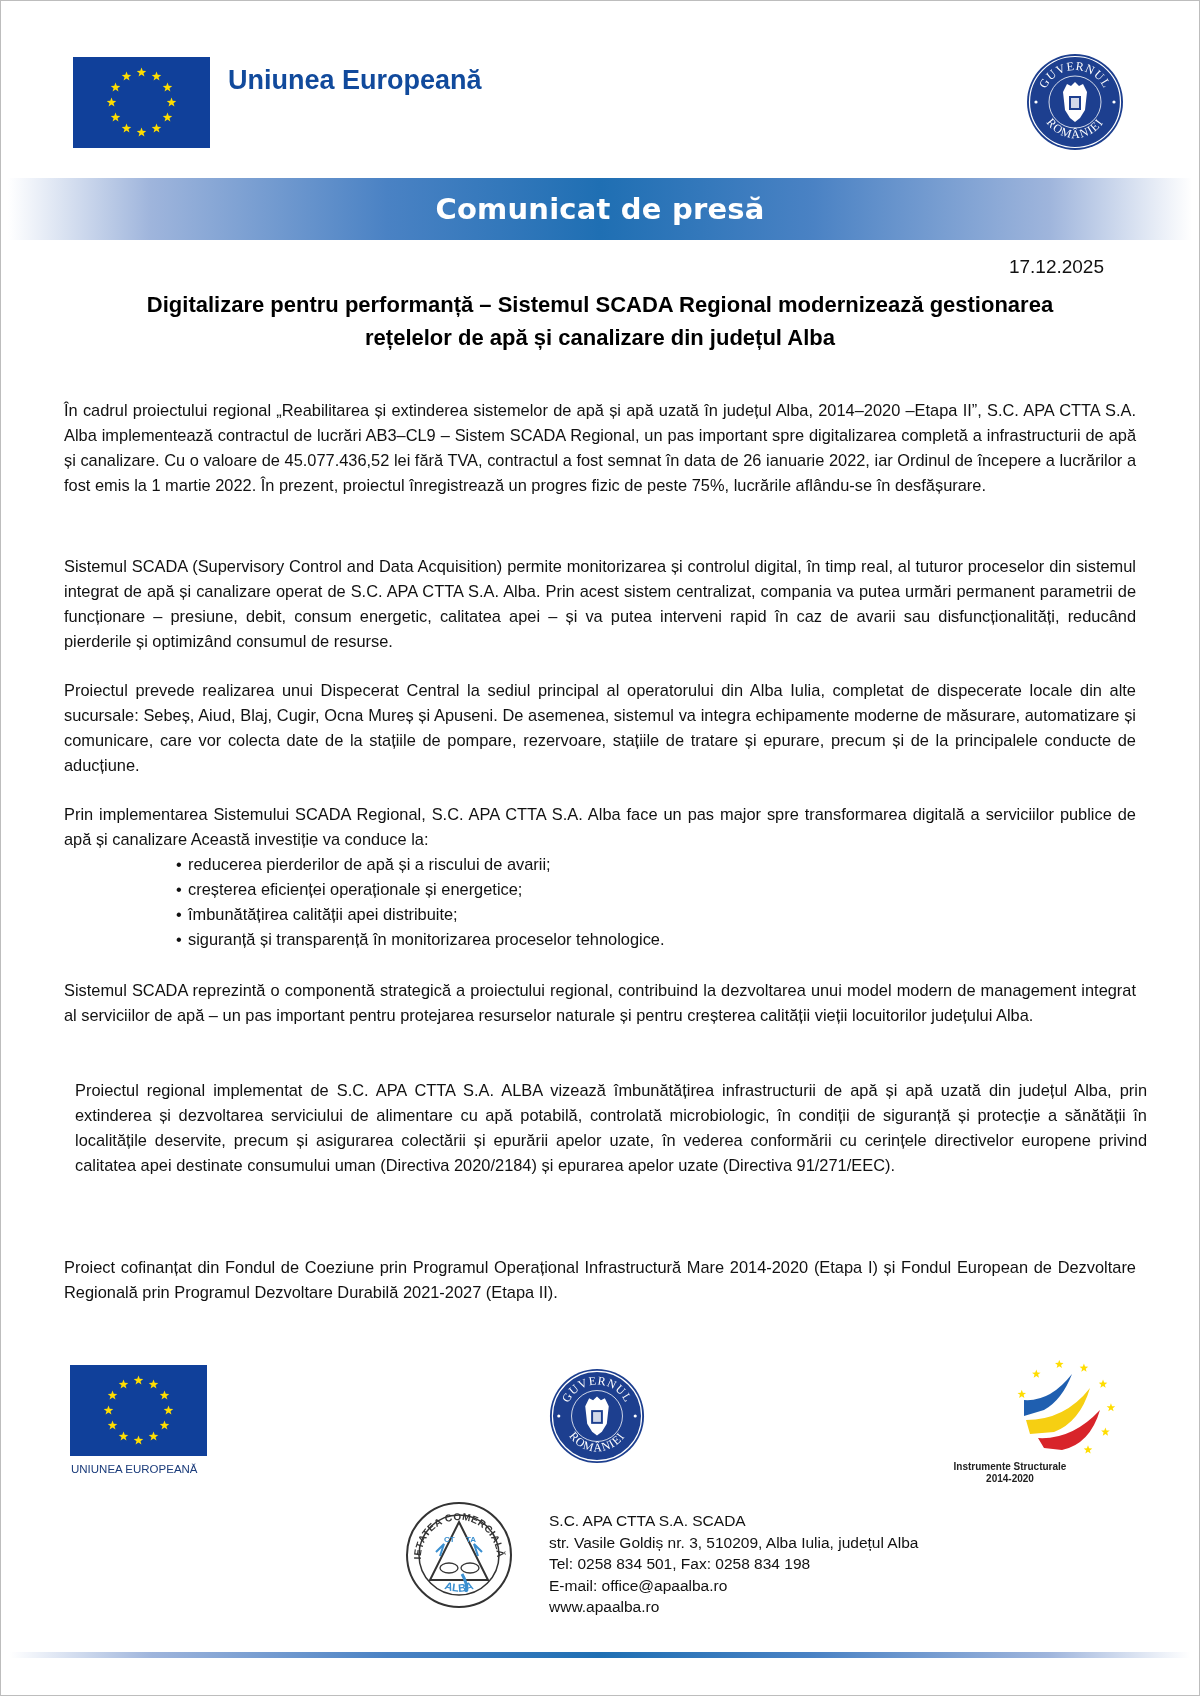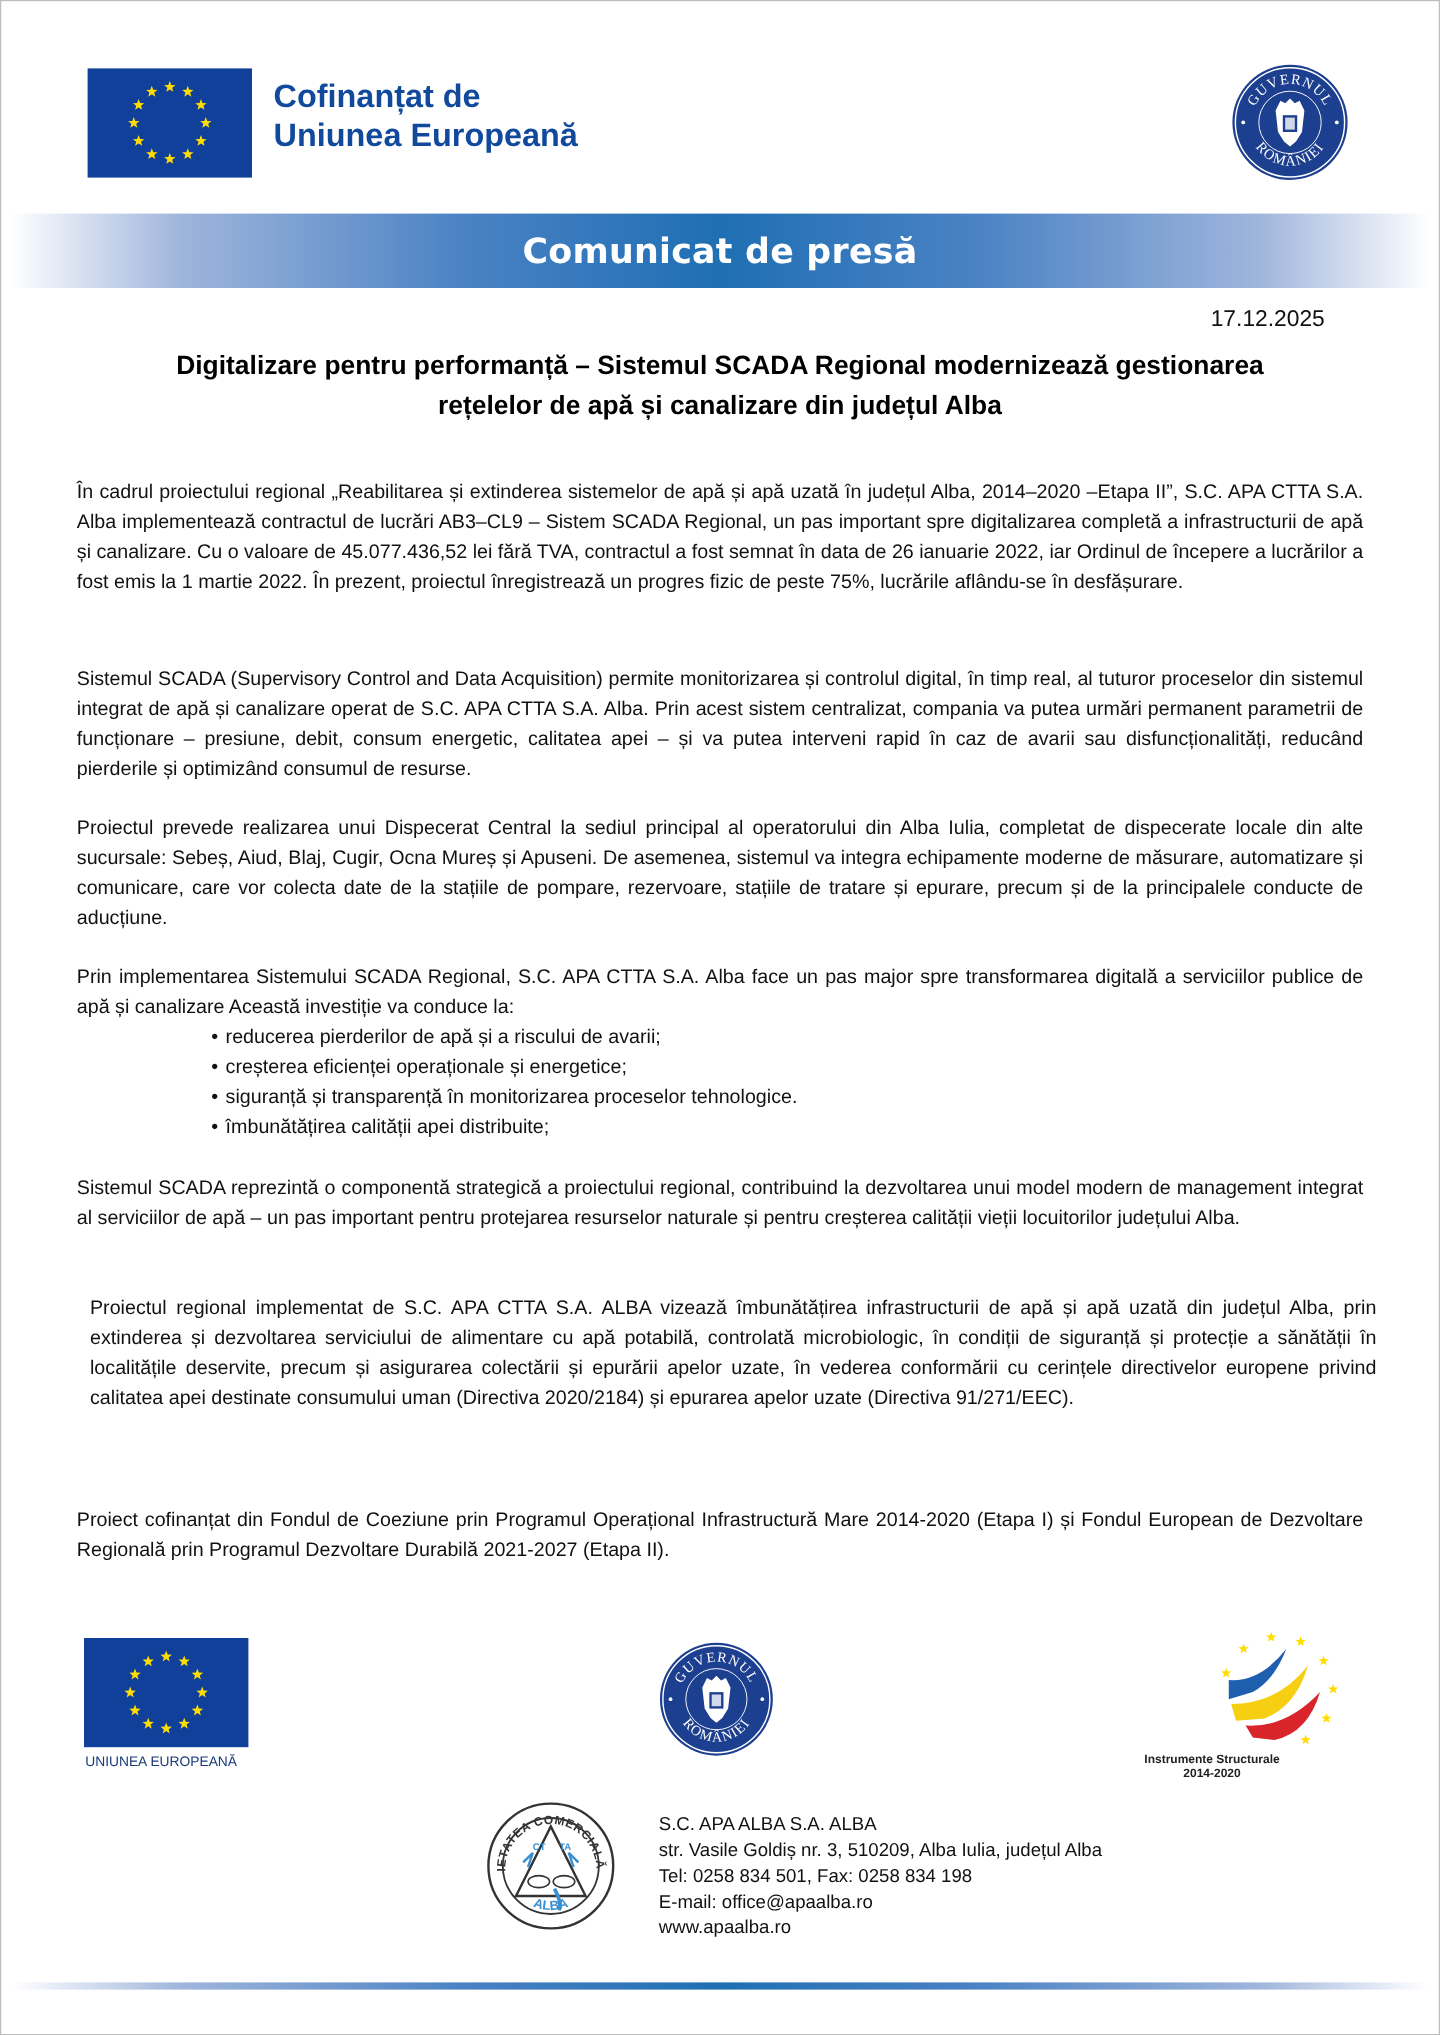--- a/index.html
+++ b/index.html
@@ -122,21 +122,20 @@
         <path d="M68.50 70.50L69.73 73.80L73.26 73.95L70.50 76.15L71.44 79.55L68.50 77.60L65.56 79.55L66.50 76.15L63.74 73.95L67.27 73.80Z"></path>
         <path d="M53.50 66.48L54.73 69.78L58.26 69.94L55.50 72.13L56.44 75.53L53.50 73.58L50.56 75.53L51.50 72.13L48.74 69.94L52.27 69.78Z"></path>
         <path d="M42.52 55.50L43.75 58.80L47.27 58.95L44.52 61.15L45.46 64.55L42.52 62.60L39.58 64.55L40.52 61.15L37.76 58.95L41.28 58.80Z"></path>
         <path d="M38.50 40.50L39.73 43.80L43.26 43.95L40.50 46.15L41.44 49.55L38.50 47.60L35.56 49.55L36.50 46.15L33.74 43.95L37.27 43.80Z"></path>
         <path d="M42.52 25.50L43.75 28.80L47.27 28.95L44.52 31.15L45.46 34.55L42.52 32.60L39.58 34.55L40.52 31.15L37.76 28.95L41.28 28.80Z"></path>
         <path d="M53.50 14.52L54.73 17.82L58.26 17.97L55.50 20.17L56.44 23.56L53.50 21.62L50.56 23.56L51.50 20.17L48.74 17.97L52.27 17.82Z"></path>
       </g>
   </svg>
 </div>
 <div class="cofin">
-  <div>Cofinanțat de</div>
   <div>Uniunea Europeană</div>
 </div>
 
 <div class="gov-seal">
   <svg viewBox="0 0 100 100">
     <defs>
       <path id="sealTop1" d="M 18 50 A 32 32 0 0 1 82 50"></path>
       <path id="sealBot1" d="M 16 52 A 34 34 0 0 0 84 52"></path>
     </defs>
     <circle cx="50" cy="50" r="48" fill="#1d3f8f"></circle>
@@ -169,22 +168,22 @@
 </div>
 
 <div class="content">
   <p class="p1">În cadrul proiectului regional „Reabilitarea și extinderea sistemelor de apă și apă uzată în județul Alba, 2014–2020 –Etapa II”, S.C. APA CTTA S.A. Alba implementează contractul de lucrări AB3–CL9 – Sistem SCADA Regional, un pas important spre digitalizarea completă a infrastructurii de apă și canalizare. Cu o valoare de 45.077.436,52 lei fără TVA, contractul a fost semnat în data de 26 ianuarie 2022, iar Ordinul de începere a lucrărilor a fost emis la 1 martie 2022. În prezent, proiectul înregistrează un progres fizic de peste 75%, lucrările aflându-se în desfășurare.</p>
   <p class="p2">Sistemul SCADA (Supervisory Control and Data Acquisition) permite monitorizarea și controlul digital, în timp real, al tuturor proceselor din sistemul integrat de apă și canalizare operat de S.C. APA CTTA S.A. Alba. Prin acest sistem centralizat, compania va putea urmări permanent parametrii de funcționare – presiune, debit, consum energetic, calitatea apei – și va putea interveni rapid în caz de avarii sau disfuncționalități, reducând pierderile și optimizând consumul de resurse.</p>
   <p class="p3">Proiectul prevede realizarea unui Dispecerat Central la sediul principal al operatorului din Alba Iulia, completat de dispecerate locale din alte sucursale: Sebeș, Aiud, Blaj, Cugir, Ocna Mureș și Apuseni. De asemenea, sistemul va integra echipamente moderne de măsurare, automatizare și comunicare, care vor colecta date de la stațiile de pompare, rezervoare, stațiile de tratare și epurare, precum și de la principalele conducte de aducțiune.</p>
   <p class="p4">Prin implementarea Sistemului SCADA Regional, S.C. APA CTTA S.A. Alba face un pas major spre transformarea digitală a serviciilor publice de apă și canalizare Această investiție va conduce la:</p>
   <ul class="bullets">
     <li><span class="dot">•</span><span>reducerea pierderilor de apă și a riscului de avarii;</span></li>
     <li><span class="dot">•</span><span>creșterea eficienței operaționale și energetice;</span></li>
+    <li><span class="dot">•</span><span>îmbunătățirea calității apei distribuite;</span></li>
     <li><span class="dot">•</span><span>siguranță și transparență în monitorizarea proceselor tehnologice.</span></li>
-    <li><span class="dot">•</span><span>îmbunătățirea calității apei distribuite;</span></li>
   </ul>
   <p class="p5">Sistemul SCADA reprezintă o componentă strategică a proiectului regional, contribuind la dezvoltarea unui model modern de management integrat al serviciilor de apă – un pas important pentru protejarea resurselor naturale și pentru creșterea calității vieții locuitorilor județului Alba.</p>
   <p class="p6">Proiectul regional implementat de S.C. APA CTTA S.A. ALBA vizează îmbunătățirea infrastructurii de apă și apă uzată din județul Alba, prin extinderea și dezvoltarea serviciului de alimentare cu apă potabilă, controlată microbiologic, în condiții de siguranță și protecție a sănătății în localitățile deservite, precum și  asigurarea colectării și epurării apelor uzate, în vederea conformării cu cerințele directivelor europene privind calitatea apei destinate consumului uman (Directiva 2020/2184) și epurarea apelor uzate (Directiva 91/271/EEC).</p>
   <p class="p7">Proiect cofinanțat din Fondul de Coeziune prin Programul Operațional Infrastructură Mare 2014-2020 (Etapa I) și Fondul European de Dezvoltare Regională prin Programul Dezvoltare Durabilă 2021-2027 (Etapa II).</p>
 </div>
 
 <div class="eu-flag-small">
   <svg viewBox="0 0 137 91">
     <g fill="#ffdd00" id="stars-bottom">
         <path d="M68.50 10.50L69.73 13.80L73.26 13.95L70.50 16.15L71.44 19.55L68.50 17.60L65.56 19.55L66.50 16.15L63.74 13.95L67.27 13.80Z"></path>
@@ -270,20 +269,20 @@
     <ellipse cx="66" cy="68" rx="9" ry="5" fill="none" stroke="#333" stroke-width="1.3"></ellipse>
     <path d="M 58 74 Q 64 84 62 92" fill="none" stroke="#3a8fd0" stroke-width="3"></path>
     <path d="M 32 52 L 40 44 L 36 56" fill="none" stroke="#3a8fd0" stroke-width="2"></path>
     <path d="M 78 52 L 70 44 L 74 56" fill="none" stroke="#3a8fd0" stroke-width="2"></path>
     <text x="40" y="42" font-family="'Liberation Sans', sans-serif" font-size="8" font-weight="bold" fill="#3a8fd0">CT</text>
     <text x="62" y="42" font-family="'Liberation Sans', sans-serif" font-size="8" font-weight="bold" fill="#3a8fd0">TA</text>
   </svg>
 </div>
 
 <div class="company-info">
-  <div>S.C. APA ALBA S.A. ALBA</div>
+  <div>S.C. APA CTTA S.A. SCADA</div>
   <div>str. Vasile Goldiș nr. 3, 510209, Alba Iulia, județul Alba</div>
   <div>Tel: 0258 834 501, Fax: 0258 834 198</div>
   <div>E-mail: office@apaalba.ro</div>
   <div>www.apaalba.ro</div>
 </div>
 
 <div class="bottom-rule"></div>
 
 </body></html>

